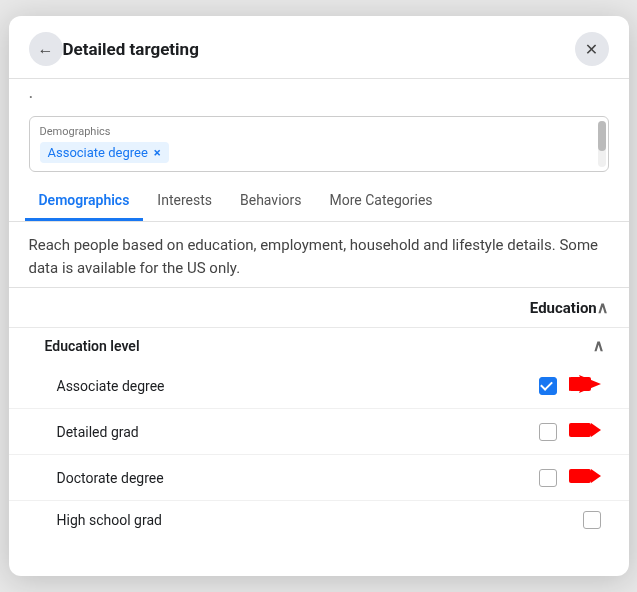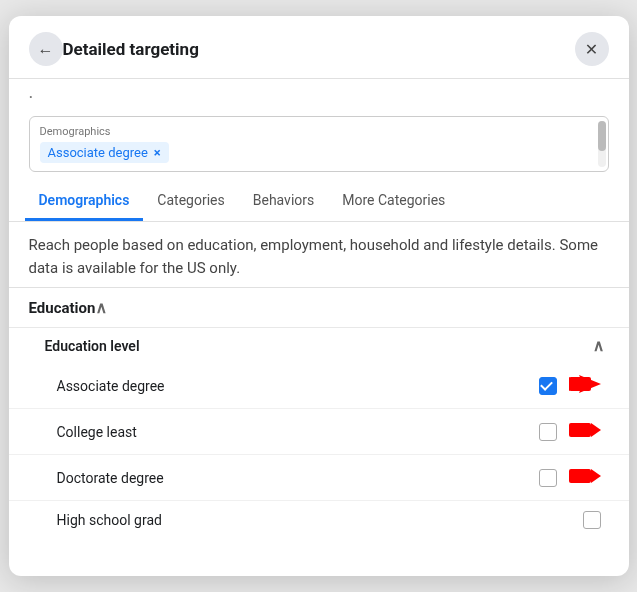--- a/index.html
+++ b/index.html
@@ -131,21 +131,21 @@
       font-weight: 600;
     }
     .tab-description {
       padding: 12px 20px 8px 20px;
       font-size: 15px;
       color: #444;
       line-height: 1.5;
     }
     .section-header {
       display: flex;
-      justify-content: flex-start;
+      justify-content: flex-end;
       align-items: center;
       padding: 10px 20px;
       font-size: 15px;
       font-weight: 700;
       color: #1c1e21;
       border-top: 1px solid #e0e0e0;
       cursor: pointer;
     }
     .subsection-header {
       display: flex;
@@ -232,21 +232,21 @@
       <span>Associate degree</span>
       <span class="tag-x">×</span>
     </span>
     <div class="scrollbar-track">
       <div class="scrollbar-thumb"></div>
     </div>
   </div>
 
   <div class="tabs">
     <div class="tab active">Demographics</div>
-    <div class="tab">Categories</div>
+    <div class="tab">Interests</div>
     <div class="tab">Behaviors</div>
     <div class="tab">More Categories</div>
   </div>
 
   <div class="tab-description">Reach people based on education, employment, household and lifestyle details. Some data is available for the US only.</div>
 
   <div class="section-header">
     <span>Education</span>
     <span class="chevron">∧</span>
   </div>
@@ -266,21 +266,21 @@
           <svg width="32" height="22" viewBox="0 0 32 22">
             <polygon points="10,2 32,11 10,20 14,11" fill="red"></polygon>
             <rect x="0" y="4" width="22" height="14" rx="2" fill="red"></rect>
             <polygon points="0,4 10,11 0,18" fill="red"></polygon>
           </svg>
         </span>
       </div>
     </div>
 
     <div class="checkbox-row">
-      <span>College least</span>
+      <span>Detailed grad</span>
       <div class="row-right">
         <input type="checkbox" class="checkbox" style="">
         <span style="display:inline-block;margin-left:8px;position:relative;">
           <svg width="32" height="22" viewBox="0 0 32 22">
             <rect x="0" y="4" width="22" height="14" rx="2" fill="red"></rect>
             <polygon points="22,4 32,11 22,18" fill="red"></polygon>
           </svg>
         </span>
       </div>
     </div>

